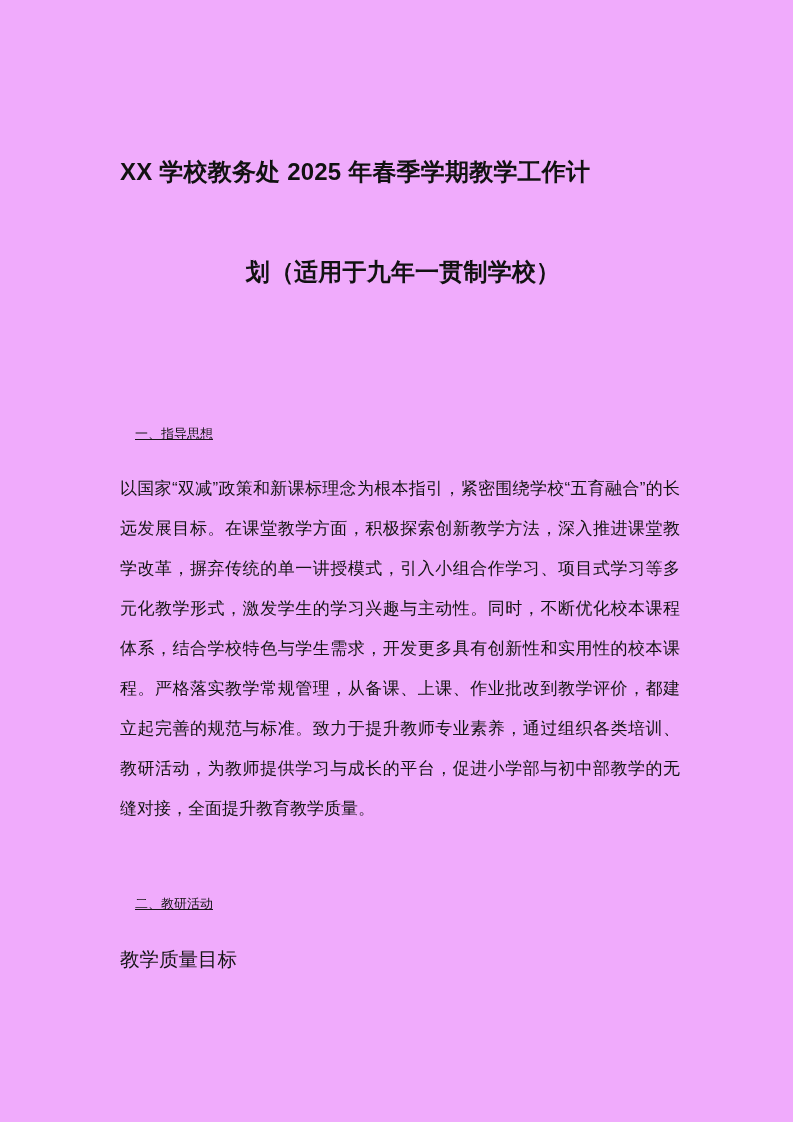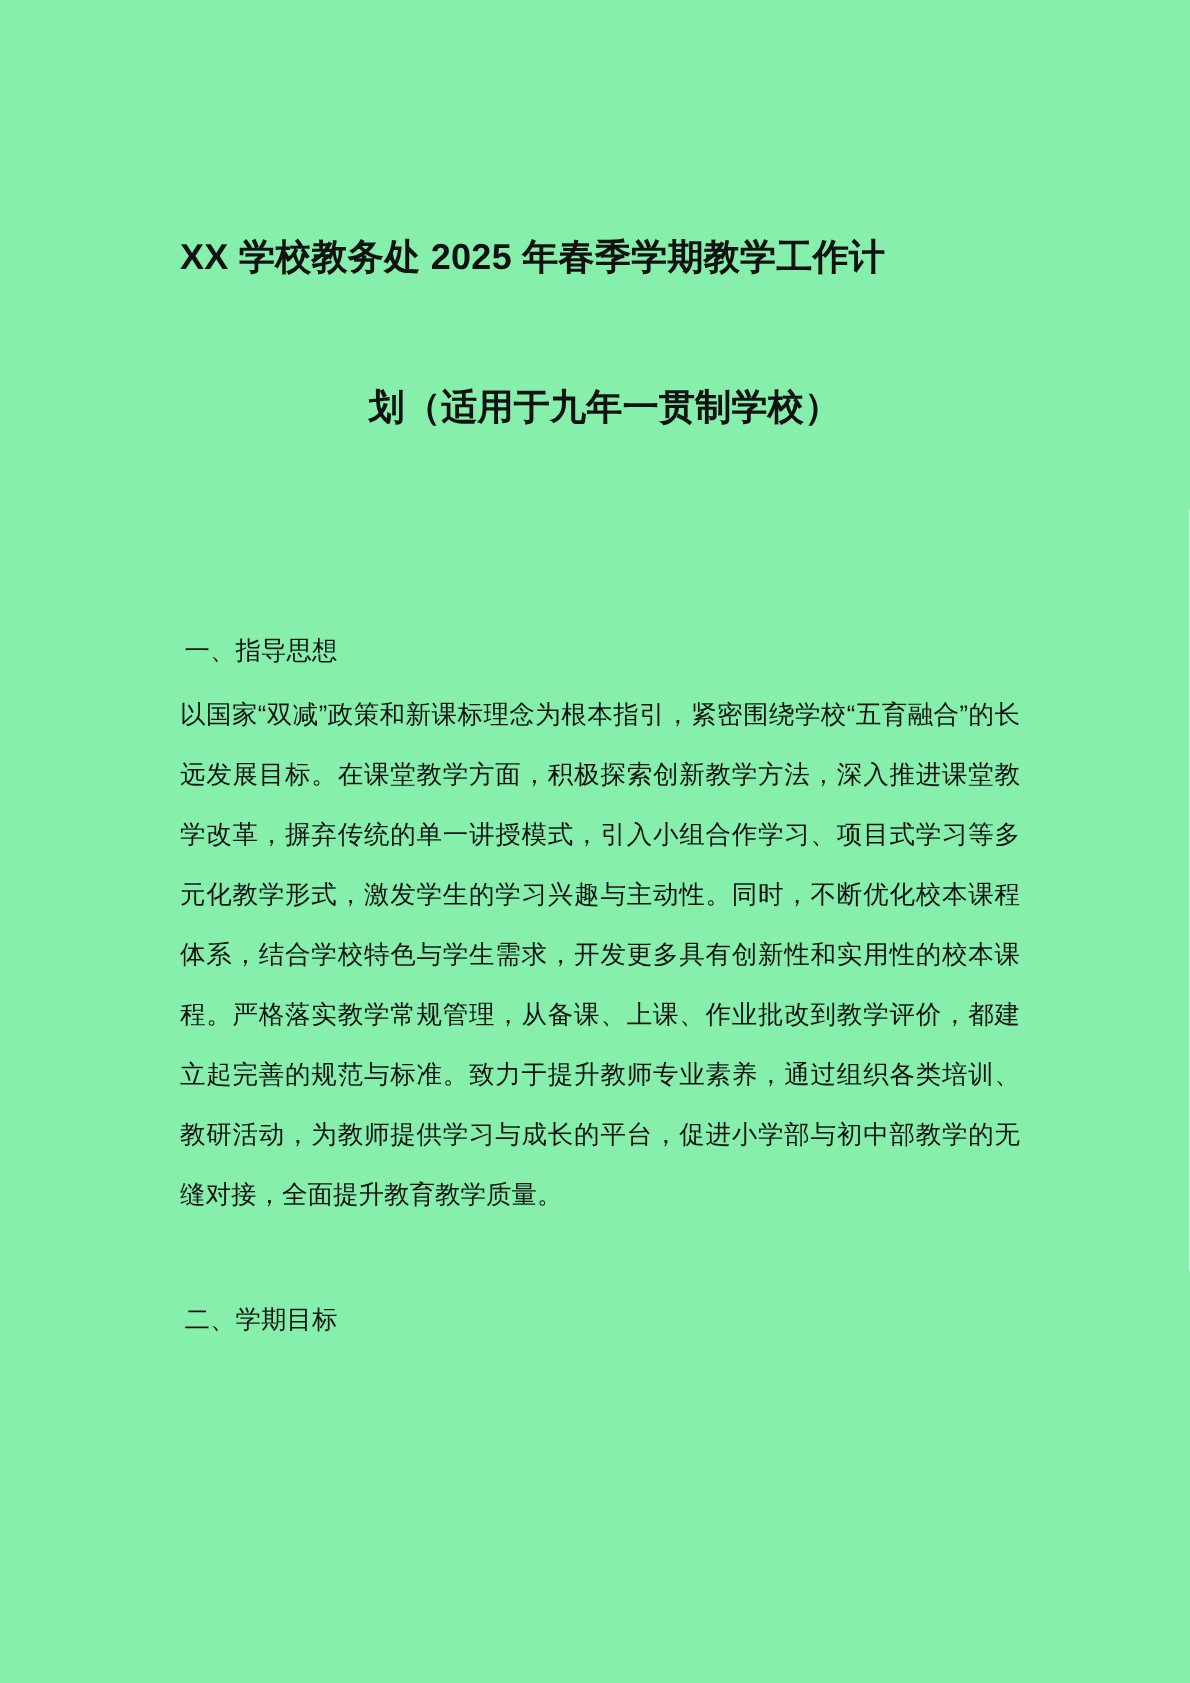--- a/index.html
+++ b/index.html
@@ -15,21 +15,21 @@
     font-family: "Liberation Sans", "DejaVu Sans", sans-serif;
     color: #000000;
     -webkit-font-smoothing: antialiased;
     overflow: hidden;
   }
 
   .page {
     position: relative;
     width: 793px;
     height: 1122px;
-    background: #86efac;
+    background: #f0abfc;
     box-sizing: border-box;
   }
 
   .content {
     position: absolute;
     left: 120px;
     top: 0;
     width: 560px;
   }
 
@@ -61,26 +61,27 @@
     text-align: left;
     margin-left: 6px;
   }
 
   
   .body-block {
     margin-top: 92px;
   }
 
   .section-heading {
-    margin: 3px;
-    font-size: 17px;
+    margin: 15px;
+    font-size: 13px;
     font-weight: normal;
     line-height: 40px;
     color: #141414;
     white-space: nowrap;
+    text-decoration: underline;
   }
 
   .para {
     margin: 0;
     font-size: 17px;
     line-height: 40px;
     color: #141414;
     text-align: justify;
     text-justify: inter-ideograph;
     word-break: break-all;
@@ -111,18 +112,19 @@
     </h1>
 
     <div class="body-block">
 
       <h2 class="section-heading">一、指导思想</h2>
 
       <p class="para">以国家“双减”政策和新课标理念为根本指引，紧密围绕学校“五育融合”的长远发展目标。在课堂教学方面，积极探索创新教学方法，深入推进课堂教学改革，摒弃传统的单一讲授模式，引入小组合作学习、项目式学习等多元化教学形式，激发学生的学习兴趣与主动性。同时，不断优化校本课程体系，结合学校特色与学生需求，开发更多具有创新性和实用性的校本课程。严格落实教学常规管理，从备课、上课、作业批改到教学评价，都建立起完善的规范与标准。致力于提升教师专业素养，通过组织各类培训、教研活动，为教师提供学习与成长的平台，促进小学部与初中部教学的无缝对接，全面提升教育教学质量。</p>
 
       <span class="spacer-line"></span>
 
-      <h2 class="section-heading">二、学期目标</h2>
+      <h2 class="section-heading">二、教研活动</h2>
 
+      <p class="plain-line">教学质量目标</p>
 
     </div>
   </div>
 </div>
 
 </body></html>

